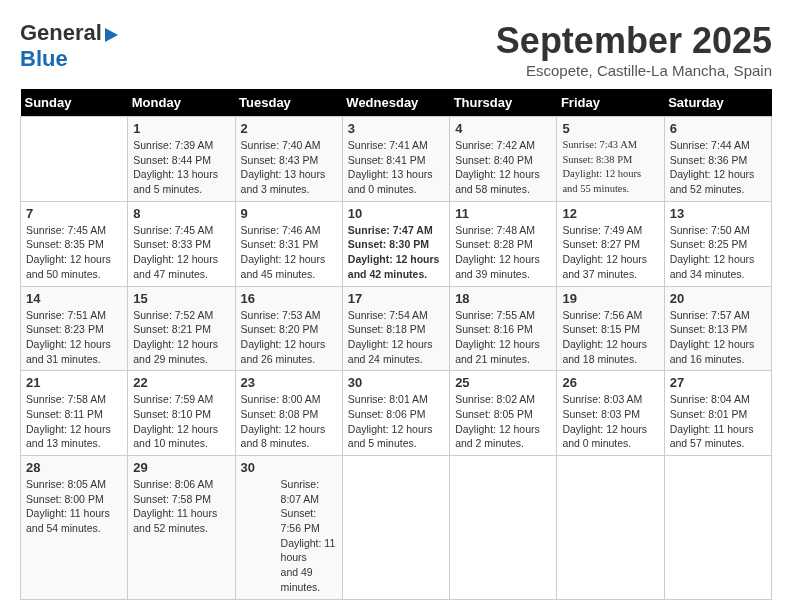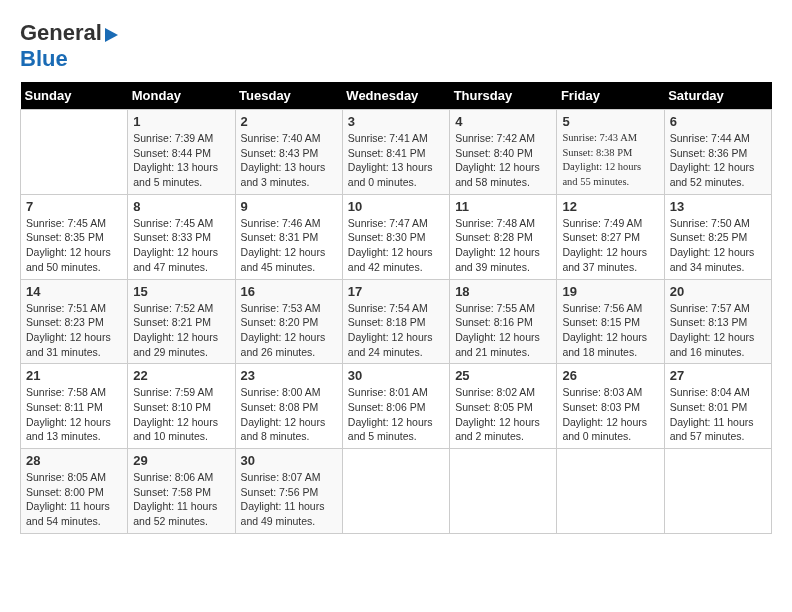--- a/index.html
+++ b/index.html
@@ -83,20 +83,24 @@
 <div class="header">
   <div class="logo">
     <div class="logo-line">
       <span style="font-size:22px;font-weight:bold;color:#333;">General</span>
       <span style="display:inline-block;width:0;height:0;border-top:7px solid transparent;border-bottom:7px solid transparent;border-left:13px solid #1a6bb5;margin-left:3px;margin-top:3px;"></span>
     </div>
     <div>
       <span style="font-size:22px;font-weight:bold;color:#1a6bb5;">Blue</span>
     </div>
   </div>
+  <div class="title-block">
+    <div class="month-title">September 2025</div>
+    <div class="location">Escopete, Castille-La Mancha, Spain</div>
+  </div>
 </div>
 
 <table>
   <thead>
     <tr>
     <th>Sunday</th>
         <th>Monday</th>
         <th>Tuesday</th>
         <th>Wednesday</th>
         <th>Thursday</th>
@@ -186,21 +190,21 @@
             <div class="day-number">9</div>
             <div class="cell-info" style="white-space: pre-line;">Sunrise: 7:46 AM
 Sunset: 8:31 PM
 Daylight: 12 hours
 and 45 minutes.</div>
           </div>
         </td>
         <td>
           <div class="cell-content">
             <div class="day-number">10</div>
-            <div class="cell-info" style="white-space: pre-line;">Sunrise: 7:47 AM
+            <div class="cell-info" style="white-space: pre-line; font-weight: bold;">Sunrise: 7:47 AM
 Sunset: 8:30 PM
 Daylight: 12 hours
 and 42 minutes.</div>
           </div>
         </td>
         <td>
           <div class="cell-content">
             <div class="day-number">11</div>
             <div class="cell-info" style="white-space: pre-line;">Sunrise: 7:48 AM
 Sunset: 8:28 PM
@@ -372,21 +376,21 @@
             <div class="day-number">29</div>
             <div class="cell-info" style="white-space: pre-line;">Sunrise: 8:06 AM
 Sunset: 7:58 PM
 Daylight: 11 hours
 and 52 minutes.</div>
           </div>
         </td>
         <td>
           <div class="cell-content">
             <div class="day-number">30</div>
-            <div class="cell-info" style="white-space: pre-line;">Sunrise: 8:07 AM
+            <div class="cell-info" style="white-space: pre-line; margin-left: 40px;">Sunrise: 8:07 AM
 Sunset: 7:56 PM
 Daylight: 11 hours
 and 49 minutes.</div>
           </div>
         </td>
         <td class="empty-cell" style="background: rgb(255, 255, 255);"></td>
         <td class="empty-cell" style="background: rgb(255, 255, 255);"></td>
         <td class="empty-cell" style="background: rgb(255, 255, 255);"></td>
         <td class="empty-cell" style="background: rgb(255, 255, 255);"></td>
       </tr>

